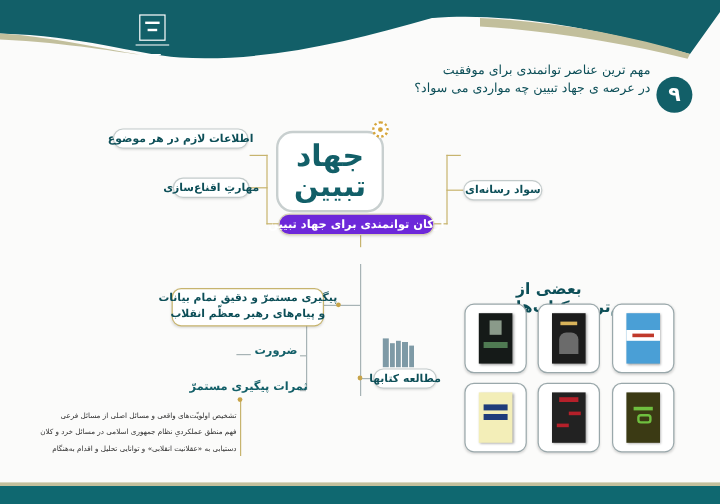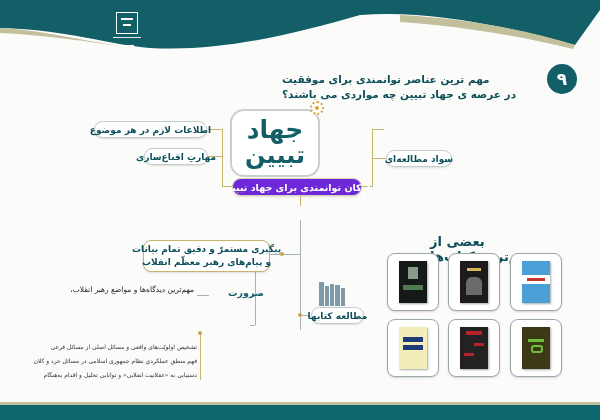--- a/index.html
+++ b/index.html
@@ -7,21 +7,21 @@
   .page { position: relative; width: 600px; height: 420px; background: #fbfbfa; overflow: hidden; }
   .rtl { direction: rtl; }
   svg.bg { position: absolute; left: 0; top: 0; }
   .logo { position: absolute; left: 108px; top: 6px; width: 38px; height: 50px; display: flex; flex-direction: column; align-items: center; }
   .logo .box { width: 22px; height: 22px; border: 1.5px solid #fff; margin-top: 6px; position: relative; }
   .logo .box::before { content: ""; position: absolute; left: 4px; top: 5px; width: 12px; height: 2px; background: #fff; }
   .logo .box::after { content: ""; position: absolute; left: 6px; top: 11px; width: 8px; height: 2px; background: #fff; }
   .logo .ln { width: 28px; height: 1px; background: #dfe9e9; margin-top: 3px; }
   .logo .sig { width: 14px; height: 4px; border-bottom: 1px solid #fff; margin-top: 4px; }
 
-  .question { position: absolute; right: 58px; top: 72px; width: 260px; text-align: left; color: #0d4f58; font-weight: bold; font-size: 10.5px; line-height: 15px; }
+  .question { position: absolute; right: 58px; top: 52px; width: 260px; text-align: right; color: #0d4f58; font-weight: normal; font-size: 10.5px; line-height: 15px; }
   .qnum { position: absolute; left: 547px; top: 64px; width: 30px; height: 30px; border-radius: 50%; background: #125f68; color: #fff; font-weight: bold; font-size: 17px; display: flex; align-items: center; justify-content: center; }
 
   .title-box { position: absolute; left: 230px; top: 109px; width: 90px; height: 68px; border: 2px solid #c8cfcf; border-radius: 14px; background: #fff; display: flex; flex-direction: column; align-items: center; justify-content: center; color: #125f68; font-weight: bold; }
   .title-box .t1 { font-size: 25px; line-height: 24px; }
   .title-box .t2 { font-size: 24px; line-height: 26px; }
   .sun { position: absolute; left: 310px; top: 101px; width: 14px; height: 14px; border-radius: 50%; border: 2px dotted #d6a53a; background: #fff; }
   .sun::after { content: ""; position: absolute; left: 3px; top: 3px; width: 4px; height: 4px; border-radius: 50%; background: #d6a53a; }
 
   .pill { position: absolute; background: #fff; border: 1.5px solid #c3cbcb; border-radius: 10px; color: #0d4f58; font-weight: bold; font-size: 9px; white-space: nowrap; display: flex; align-items: center; justify-content: center; box-shadow: 0 1px 2px rgba(0,0,0,0.12); }
   .pill.dark { background: #6d28d9; color: #fff; border: 1.5px solid #d9d2b6; font-size: 9.5px; }
@@ -57,21 +57,21 @@
   </svg>
 
   <div class="logo">
     <div class="box"></div>
     <div class="ln"></div>
     <div class="sig"></div>
   </div>
 
   <div class="question rtl">
     <div>مهم ترین عناصر توانمندی برای موفقیت</div>
-    <div>در عرصه ی جهاد تبیین چه مواردی می باشند؟</div>
+    <div>در عرصه ی جهاد تبیین چه مواردی می سواد؟</div>
   </div>
   <div class="qnum">۹</div>
 
   <div class="title-box rtl">
     <div class="t1">جهاد</div>
     <div class="t2">تبیین</div>
   </div>
   <div class="sun"></div>
 
   <div class="line" style="left:222px; top:129px; width:1px; height:58px;"></div>
@@ -87,39 +87,39 @@
   <div class="line" style="left:300px; top:194px; width:1px; height:12px;"></div>
   <div class="line g" style="left:300px; top:220px; width:1px; height:110px;"></div>
   <div class="line g" style="left:270px; top:254px; width:30px; height:1px;"></div>
   <div class="dot" style="left:280px; top:252px;"></div>
   <div class="line g" style="left:300px; top:315px; width:10px; height:1px;"></div>
   <div class="dot" style="left:298px; top:313px;"></div>
   <div class="line g" style="left:255px; top:270px; width:1px; height:55px;"></div>
   <div class="line g" style="left:250px; top:296px; width:5px; height:1px;"></div>
   <div class="line g" style="left:250px; top:325px; width:5px; height:1px;"></div>
 
-  <div class="pill rtl" style="left:94px; top:121px; width:113px; height:17px;">اطلاعات لازم در هر موضوع</div>
+  <div class="pill rtl" style="left:94px; top:107px; width:113px; height:17px;">اطلاعات لازم در هر موضوع</div>
   <div class="pill rtl" style="left:144px; top:148px; width:64px; height:17px;">مهارتِ اقناع‌سازی</div>
 
-  <div class="pill rtl" style="left:386px; top:150px; width:66px; height:17px;">سواد مطالعه‌ای</div>
+  <div class="pill rtl" style="left:386px; top:150px; width:66px; height:17px;">سواد رسانه‌ای</div>
 
   <div class="pill dark rtl" style="left:232px; top:178px; width:130px; height:18px;">ارکان توانمندی برای جهاد تبیین</div>
 
 
   <div class="pill gold rtl" style="left:143px; top:240px; width:127px; height:32px;">
     <span>پیگیری مستمرّ و دقیق تمام بیانات</span>
     <span>و پیام‌های رهبر معظّم انقلاب</span>
   </div>
 
-  <div class="label rtl" style="left:212px; top:287px;margin-left:16px;">ضرورت</div>
+  <div class="label rtl" style="left:212px; top:287px;">ضرورت</div>
   <div class="line g" style="left:197px; top:295px; width:12px; height:1px;"></div>
   <div class="note rtl" style="left:52px; top:284px; width:142px;">
-    <div>مهم‌ترین دیدگاه‌ها و مواضع رهبر انقلاب،</div>
   </div>
 
+  <div class="label rtl" style="left:158px; top:317px;">ثمرات پیگیری مستمرّ</div>
   <div class="line" style="left:200px; top:332px; width:1px; height:48px;"></div>
   <div class="dot" style="left:198px; top:331px;"></div>
   <div class="small-item" style="right:403px; top:343px;">تشخیص اولویّت‌های واقعی و مسائل اصلی از مسائل فرعی</div>
   <div class="small-item" style="right:403px; top:357px;">فهم منطق عملکردیِ نظام جمهوری اسلامی در مسائل خرد و کلان</div>
   <div class="small-item" style="right:403px; top:371px;">دستیابی به «عقلانیت انقلابی» و توانایی تحلیل و اقدام به‌هنگام</div>
 
   <div class="shelf">
     <span style="width:5px; height:24px;"></span>
     <span style="width:4px; height:20px;"></span>
     <span style="width:5px; height:22px;"></span>

